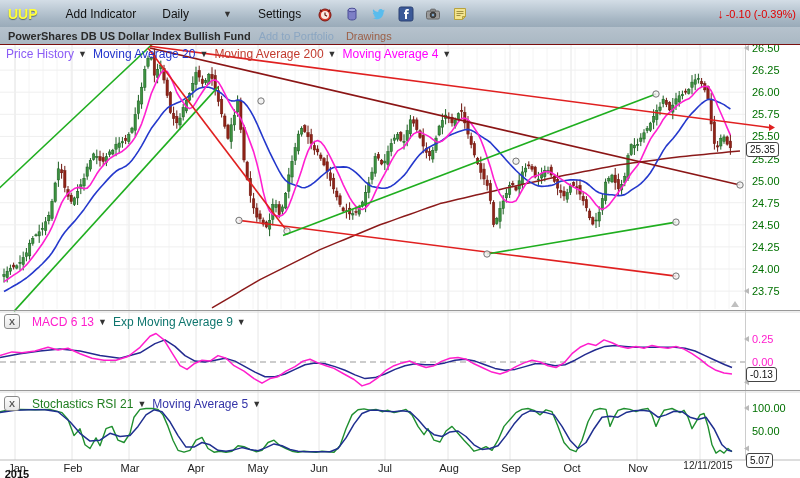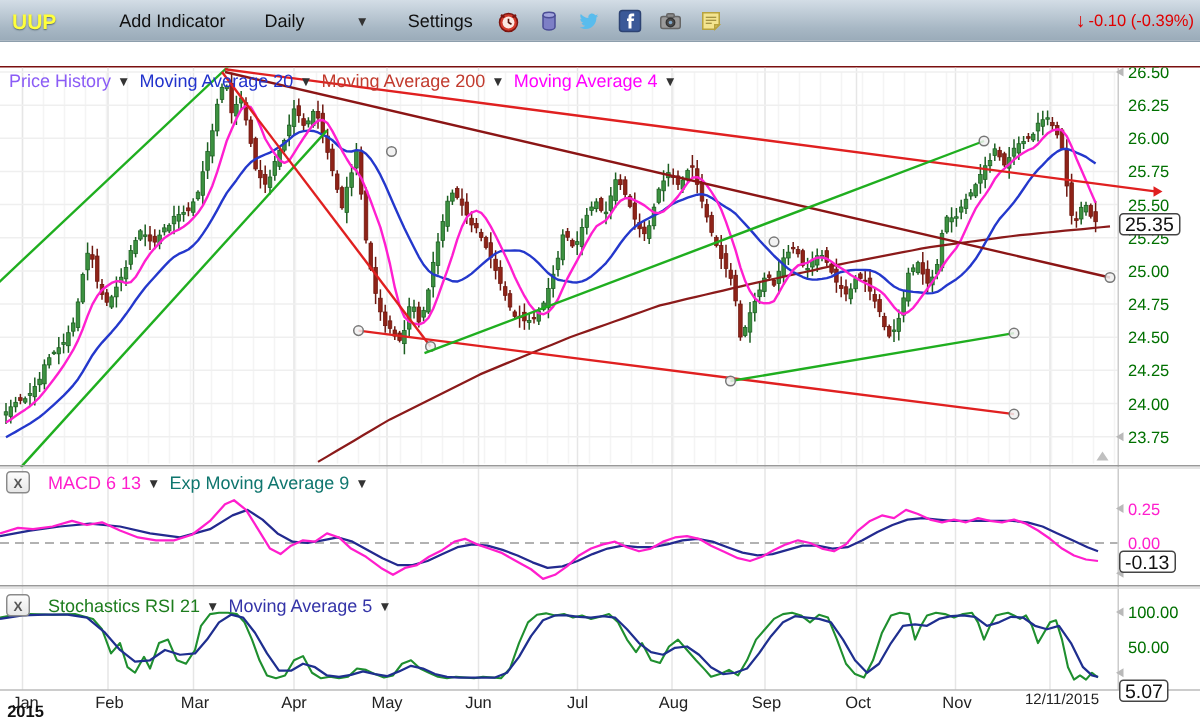--- a/index.html
+++ b/index.html
@@ -22,30 +22,30 @@
   .addport{margin-left:8px;color:#8ba6c2;}
   .draw{margin-left:12px;color:#9c5f46;}
   
   .chart{position:absolute;left:0;top:44px;width:800px;height:434px;background:#fff;border-top:1px solid #7a0f0f;}
   svg text{font-family:"Liberation Sans",sans-serif;}
   .ind-row{position:absolute;display:flex;align-items:center;gap:6px;font-size:12px;white-space:nowrap;}
   .ind-item{display:flex;align-items:center;gap:4px;}
   .xbtn{width:14px;height:13px;border:1px solid #8a8a8a;border-radius:3px;background:linear-gradient(#fdfdfd,#e7e7e7);
     color:#555;font-size:9px;font-weight:bold;display:flex;align-items:center;justify-content:center;}
   .valbox{position:absolute;border:1px solid #444;border-radius:3px;background:#fff;color:#111;
-    font-size:13px;line-height:13px;padding:0 3px;}
+    font-size:10px;line-height:13px;padding:0 3px;}
 </style>
 </head>
 <body>
 
 <div id="app">
 
   <div class="toolbar">
     <span class="sym">UUP</span>
-    <span class="tb-item" style="margin-left:42px">Add Indicator</span>
+    <span class="tb-item" style="margin-left:28px">Add Indicator</span>
     <span class="tb-item" style="margin-left:26px">Daily</span>
     <span class="caret" style="margin-left:34px">▼</span>
     <span class="tb-item" style="margin-left:26px">Settings</span>
     <span class="tb-icons">
       <span class="ic">
         <svg width="16" height="16" viewBox="0 0 16 16">
             <circle cx="8" cy="9" r="6" fill="#d23a2a" stroke="#7c1510"></circle>
             <circle cx="8" cy="9" r="4" fill="#fbe9e2"></circle>
             <path d="M8 6.5V9l2 1.2" stroke="#5a1008" stroke-width="1.1" fill="none"></path>
             <path d="M3 4l2.2 1.6M13 4l-2.2 1.6" stroke="#7c1510" stroke-width="1.6"></path>
@@ -83,20 +83,25 @@
             <path d="M4.5 5.5h7M4.5 7.5h7M4.5 9.5h4" stroke="#8a7a2c" stroke-width=".8"></path>
           </svg>
       </span>
     </span>
     <span class="chg">
       <span class="dn">↓</span>
       <span>-0.10 (-0.39%)</span>
     </span>
   </div>
 
+  <div class="subbar">
+    <span class="fund">PowerShares DB US Dollar Index Bullish Fund</span>
+    <span class="addport">Add to Portfolio</span>
+    <span class="draw">Drawings</span>
+  </div>
 
   <div class="chart">
     <svg id="chart-svg" width="800" height="434">
         <line x1="15" y1="3" x2="15" y2="264" stroke="#f4f4f4"></line>
         <line x1="29" y1="3" x2="29" y2="264" stroke="#f4f4f4"></line>
         <line x1="43" y1="3" x2="43" y2="264" stroke="#f4f4f4"></line>
         <line x1="57" y1="3" x2="57" y2="264" stroke="#f4f4f4"></line>
         <line x1="71" y1="3" x2="71" y2="264" stroke="#f4f4f4"></line>
         <line x1="85" y1="3" x2="85" y2="264" stroke="#f4f4f4"></line>
         <line x1="99" y1="3" x2="99" y2="264" stroke="#f4f4f4"></line>

